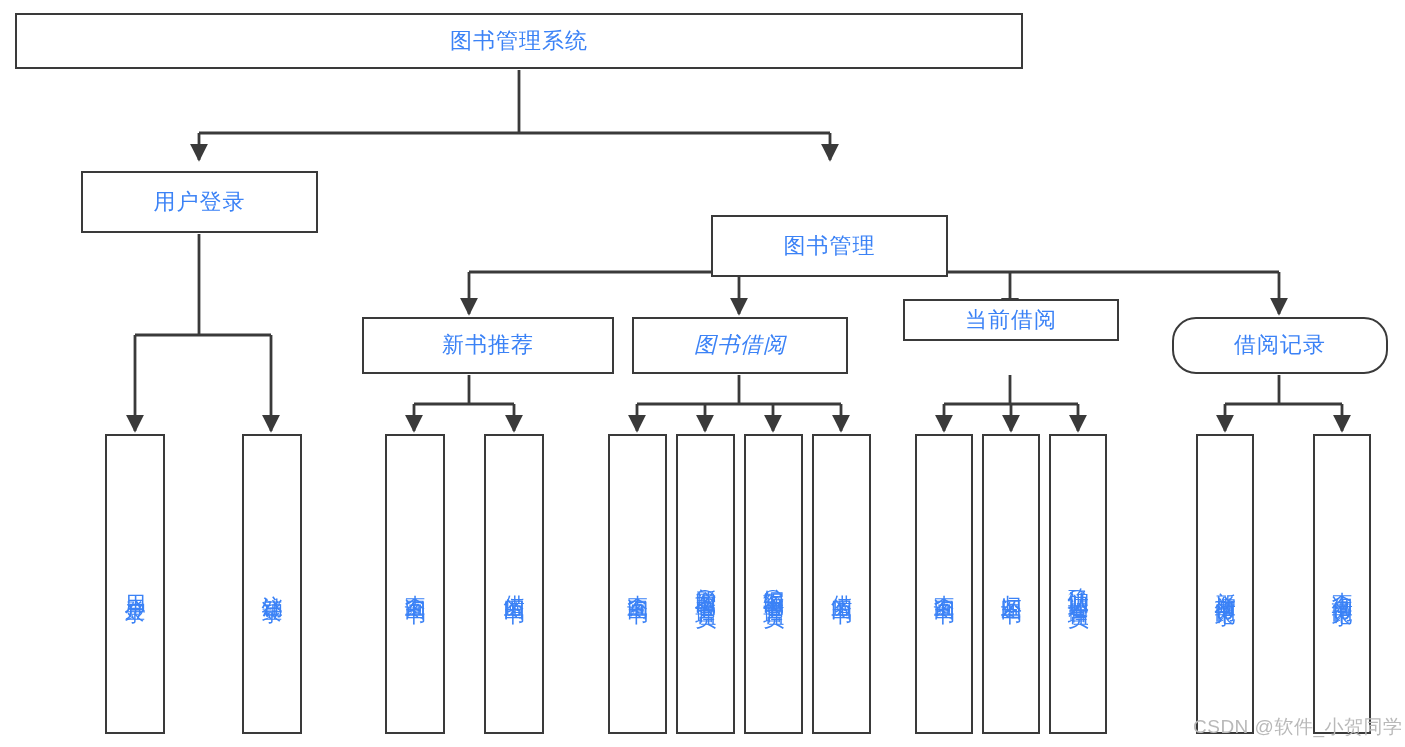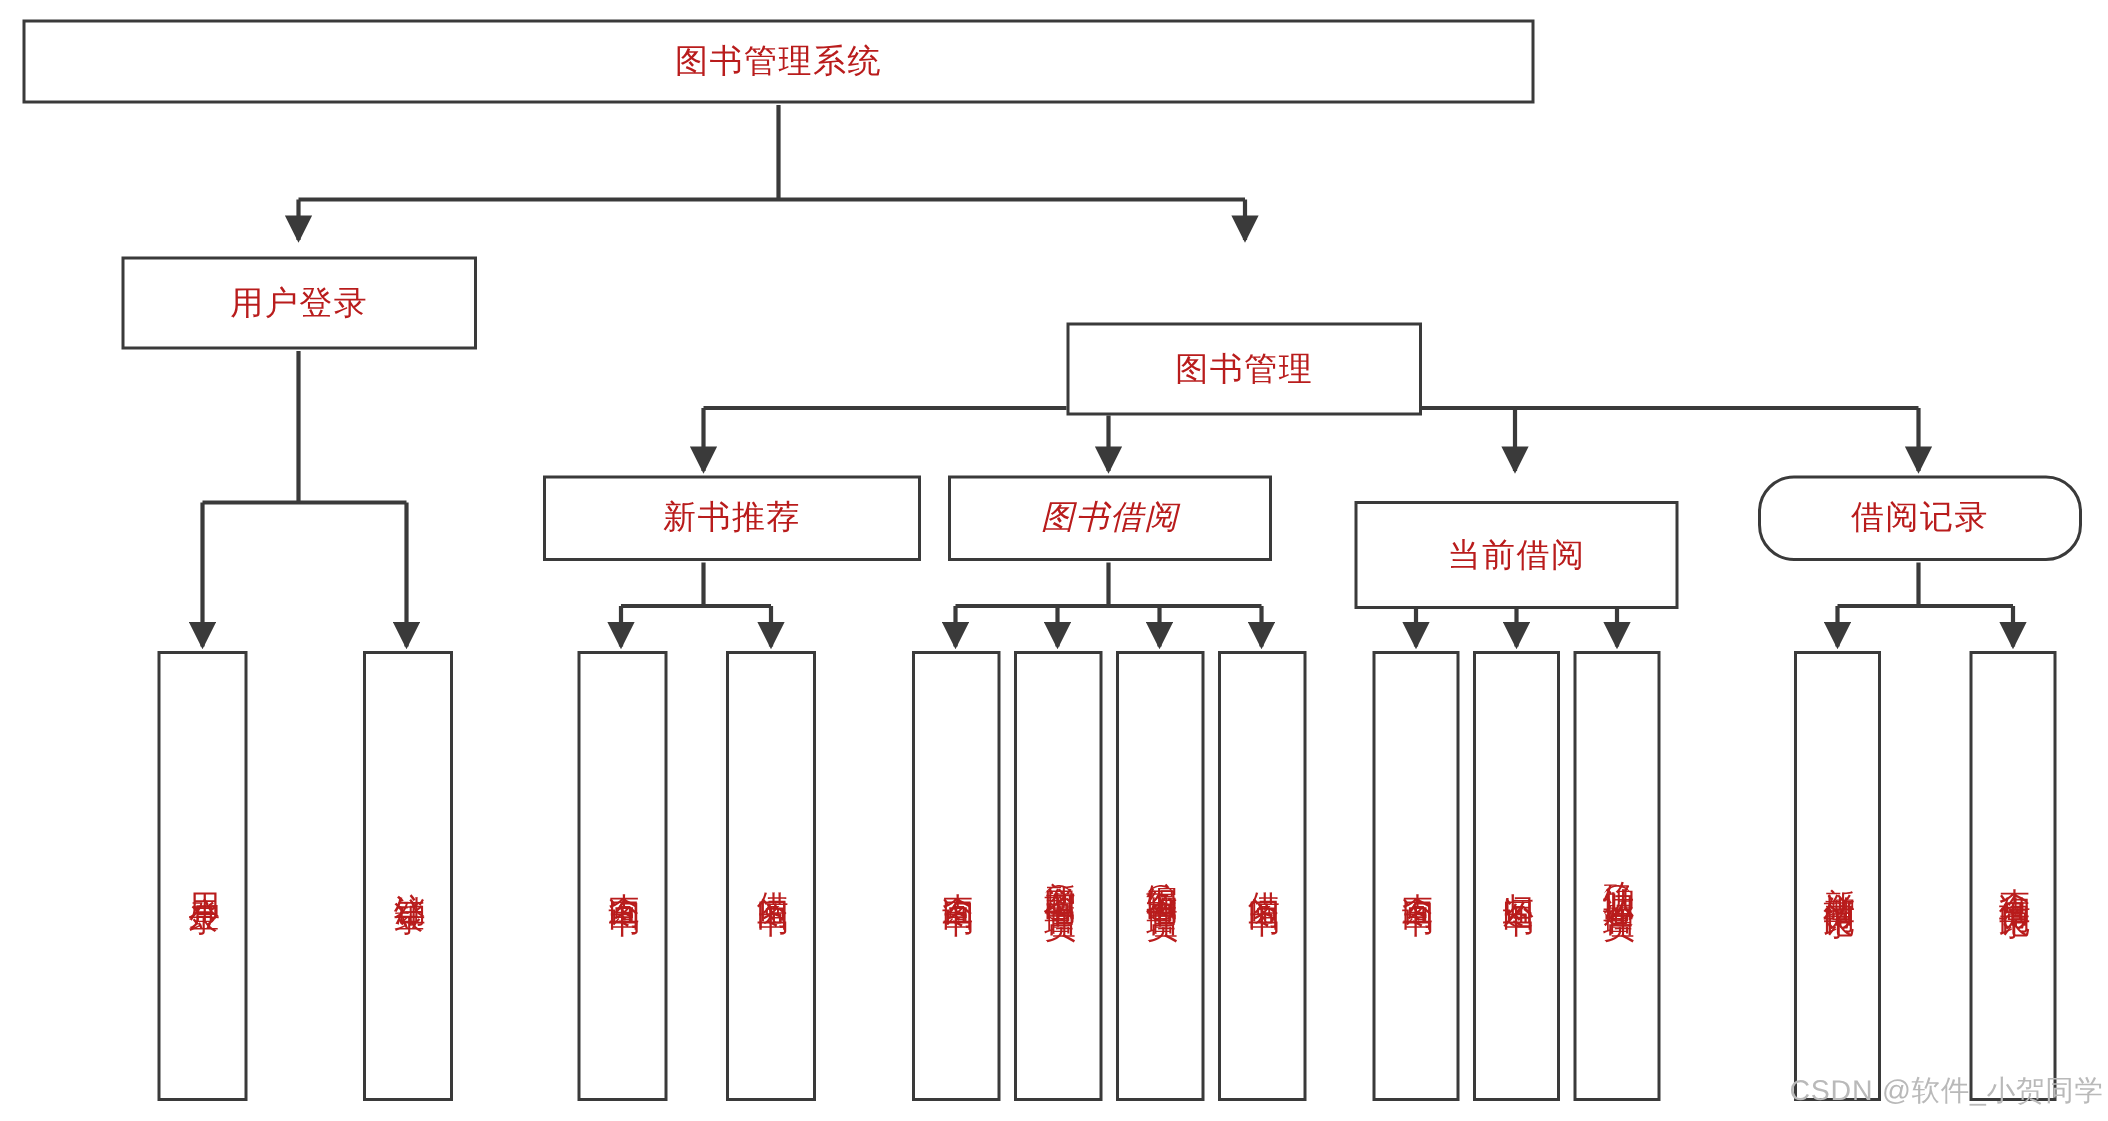--- a/index.html
+++ b/index.html
@@ -27,21 +27,21 @@
     pointer-events: none;
   }
   .node {
     position: absolute;
     box-sizing: border-box;
     background: #ffffff;
     border: 2.5px solid #3a3a3a;
     display: flex;
     align-items: center;
     justify-content: center;
-    color: #b91c1c;
+    color: #3b82f6;
   }
   .node.horiz {
     font-size: 22px;
     letter-spacing: 1px;
     line-height: 1.1;
   }
   .node.root {
     font-size: 22px;
   }
   
@@ -133,21 +133,21 @@
   <div class="node horiz" style="left:711px; top:171px; width:237px; height:62px;margin-top:44px;">
     <span>图书管理</span>
   </div>
 
   <div class="node horiz" style="left:362px; top:317px; width:252px; height:57px;">
     <span>新书推荐</span>
   </div>
   <div class="node horiz" style="left:632px; top:317px; width:216px; height:57px;font-style:italic;">
     <span>图书借阅</span>
   </div>
-  <div class="node horiz" style="left:903px; top:334px; width:216px; height:72px;text-align:center;">
+  <div class="node horiz" style="left:903px; top:299px; width:216px; height:42px;text-align:center;">
     <span>当前借阅</span>
   </div>
   <div class="node horiz" style="left:1172px; top:317px; width:216px; height:57px;border-radius:24px;">
     <span>借阅记录</span>
   </div>
 
   <div class="node vert" style="left:105px; top:434px; width:60px; height:300px;">
     <span>用户登录</span>
   </div>
   <div class="node vert" style="left:242px; top:434px; width:60px; height:300px;">

